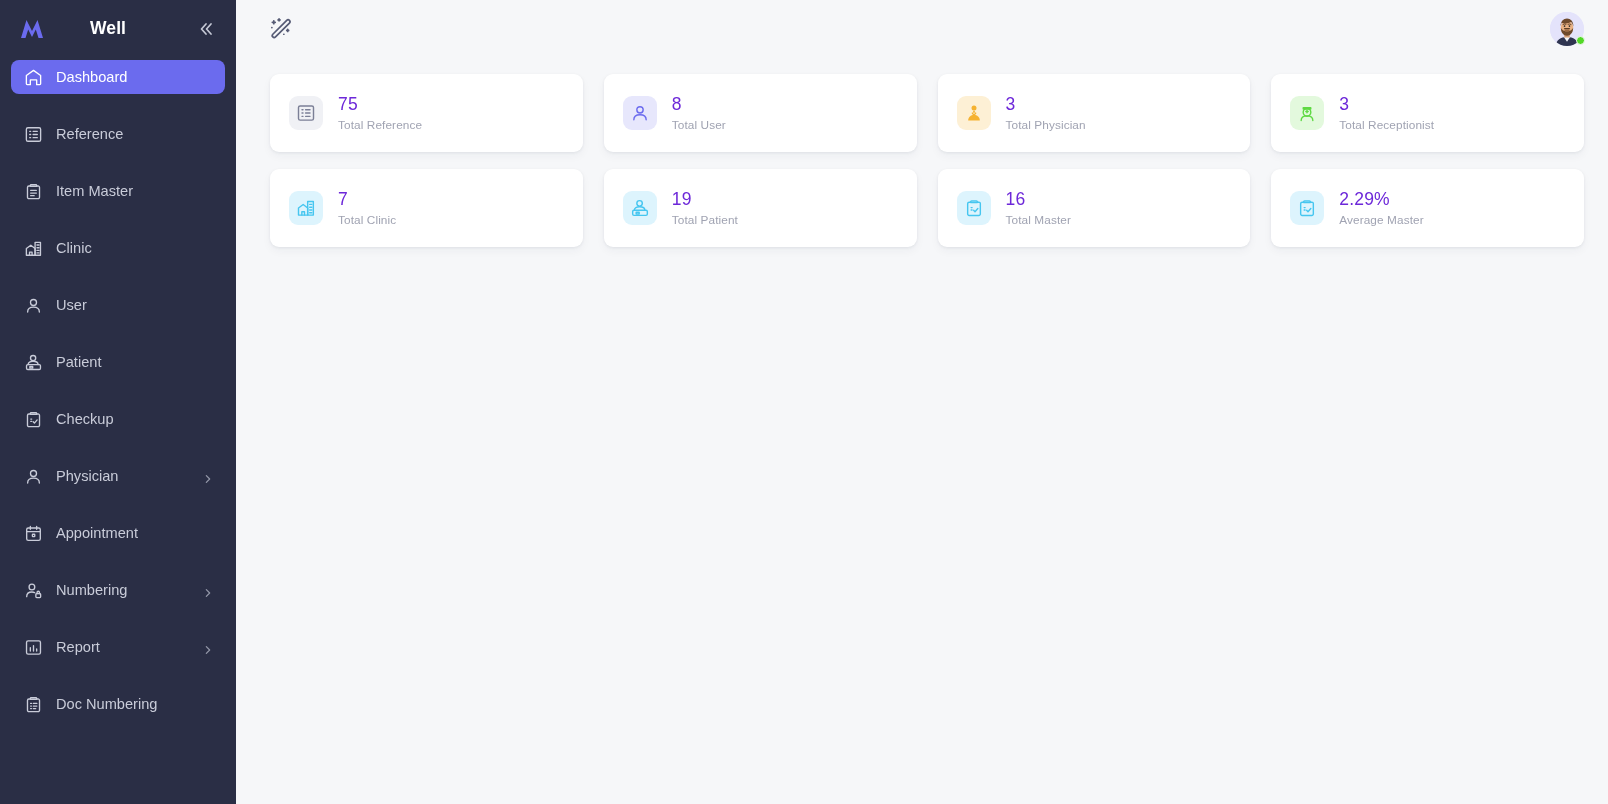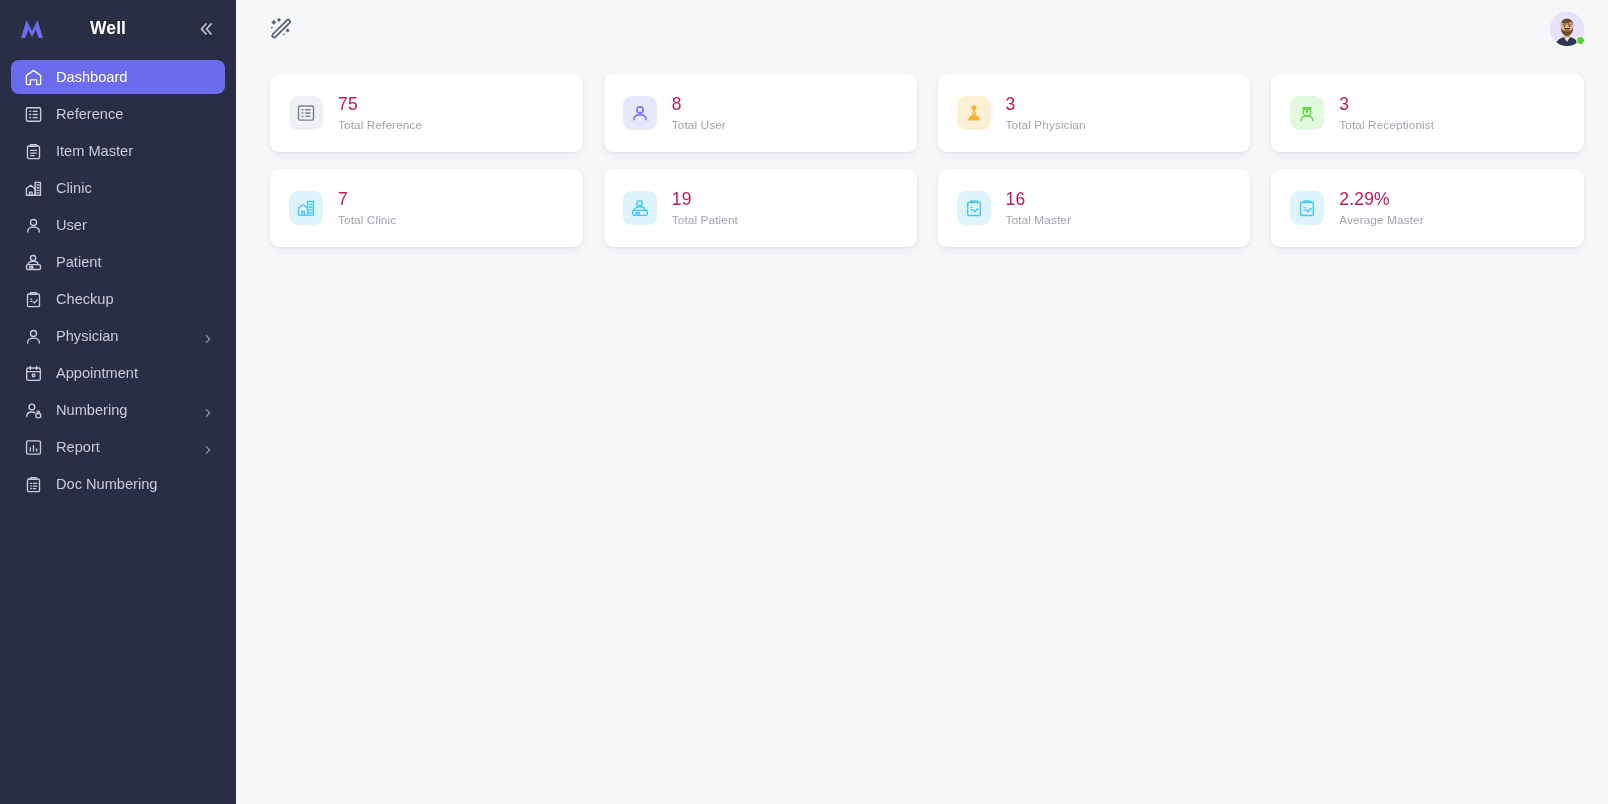--- a/index.html
+++ b/index.html
@@ -31,21 +31,21 @@
     margin-left:13px; letter-spacing:.1px;
   }
   .collapse-btn {
     margin-left:auto; width:22px; height:22px;
     display:flex; align-items:center; justify-content:center;
     cursor:pointer;
   }
   .nav { margin-top:3px; }
   .nav-item {
     display:flex; align-items:center;
-    height:34px; margin-bottom:3px;
+    height:34px; margin-bottom:23px;
     border-radius:8px;
     padding:0 13px;
     color:#c9ccd9;
     font-size:14.6px;
     cursor:pointer;
     position:relative;
   }
   .nav-item .ni-icon {
     width:19px; height:19px; flex:0 0 19px;
     display:flex; align-items:center; justify-content:center;
@@ -113,21 +113,21 @@
     box-shadow:0 1px 3px rgba(30,35,60,.07), 0 4px 10px rgba(30,35,60,.045);
   }
   .stat-icon {
     width:34px; height:34px; flex:0 0 34px;
     border-radius:9px;
     display:flex; align-items:center; justify-content:center;
     margin-right:15px;
   }
   .stat-text { display:flex; flex-direction:column; justify-content:center; }
   .stat-value {
-    font-size:17.5px; color:#be185d; line-height:1.25;
+    font-size:17.5px; color:#6d28d9; line-height:1.25;
     letter-spacing:.2px;
   }
   .stat-label {
     font-size:11.8px; color:#a0a3b2; margin-top:2px;
     letter-spacing:.1px;
   }
 </style>
 </head>
 <body>
 

